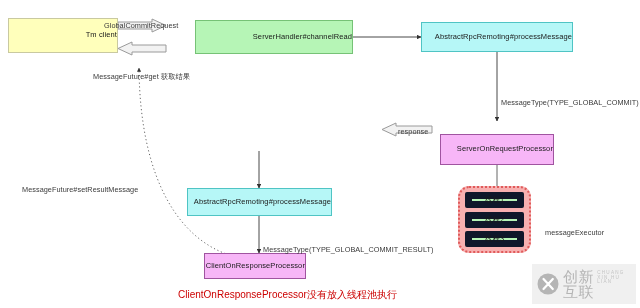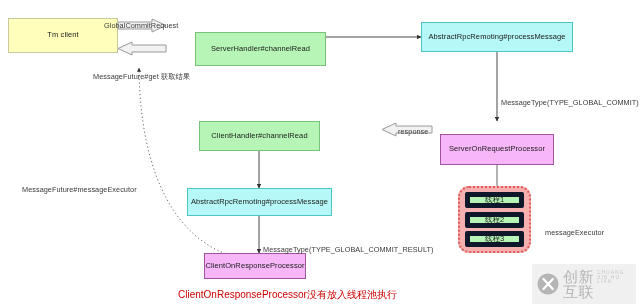--- a/index.html
+++ b/index.html
@@ -13,21 +13,21 @@
     height: 308px;
     background: #ffffff;
     font-family: "Liberation Sans", "DejaVu Sans", sans-serif;
     overflow: hidden;
   }
   .node {
     position: absolute;
     box-sizing: border-box;
     display: flex;
     align-items: center;
-    justify-content: center;
+    justify-content: flex-end;
     font-size: 7.5px;
     line-height: 1.1;
     color: #1a1a1a;
     text-align: center;
     letter-spacing: 0.1px;
     white-space: nowrap;
   }
   .node-yellow {
     background: #ffffbb;
     border: 1px solid #c9c9a0;
@@ -51,21 +51,21 @@
     border: 2px dotted #e05a5a;
     border-radius: 11px;
     padding: 4px 5px;
     display: flex;
     flex-direction: column;
     justify-content: space-between;
   }
   .thread {
     box-sizing: border-box;
     background: #b6f5b6;
-    border: 5px solid #0f172a;
+    border: 7px solid #0f172a;
     border-radius: 2px;
     height: 16px;
     display: flex;
     align-items: center;
     justify-content: center;
     font-size: 7.5px;
     color: #1a1a1a;
   }
   .label {
     position: absolute;
@@ -164,35 +164,32 @@
 
     <line x1="259" y1="216" x2="259" y2="253" stroke="#333333" stroke-width="0.9" marker-end="url(#arrow-solid)"></line>
 
     <path d="M 240 258 C 180 245 140 180 139 68" fill="none" stroke="#555555" stroke-width="0.9" stroke-dasharray="1.2 2.6" marker-end="url(#arrow-dot)"></path>
   </svg>
 
   <div class="node node-yellow" style="left:8px; top:18px; width:110px; height:35px;">
     <span>Tm client</span>
   </div>
 
-  <div class="node node-green" style="left:195px; top:32px; width:131px; height:34px;">
+  <div class="node node-green" style="left:195px; top:20px; width:158px; height:34px;">
     <span>ServerHandler#channelRead</span>
   </div>
 
   <div class="node node-cyan" style="left:421px; top:22px; width:152px; height:30px;">
     <span>AbstractRpcRemoting#processMessage</span>
   </div>
 
   <div class="node node-pink" style="left:440px; top:134px; width:114px; height:31px;">
     <span>ServerOnRequestProcessor</span>
   </div>
 
-  <div class="node node-green" style="left:199px; top:121px; width:121px; height:30px;">
-    <span>ClientHandler#channelRead</span>
-  </div>
 
   <div class="node node-cyan" style="left:187px; top:188px; width:145px; height:28px;">
     <span>AbstractRpcRemoting#processMessage</span>
   </div>
 
   <div class="node node-pink" style="left:204px; top:253px; width:102px; height:26px;">
     <span>ClientOnResponseProcessor</span>
   </div>
 
   <div class="pool" style="left:458px; top:186px; width:73px; height:67px;">
@@ -210,21 +207,21 @@
   <div class="label" style="left:545px; top:212px;">messageExecutor</div>
 
   <div class="label" style="left:104px; top:5px;">GlobalCommitRequest</div>
 
   <div class="label" style="left:93px; top:56px;">MessageFuture#get 获取结果</div>
 
   <div class="label" style="left:501px; top:82px;">MessageType(TYPE_GLOBAL_COMMIT)</div>
 
   <div class="label" style="left:398px; top:111px;">response</div>
 
-  <div class="label" style="left:22px; top:169px;">MessageFuture#messageExecutor</div>
+  <div class="label" style="left:22px; top:169px;">MessageFuture#setResultMessage</div>
 
   <div class="label" style="left:263px; top:229px;">MessageType(TYPE_GLOBAL_COMMIT_RESULT)</div>
 
   <div class="label-red" style="left:178px; top:288px;">ClientOnResponseProcessor没有放入线程池执行</div>
 
   <div class="watermark">
     <svg class="wm-logo" viewBox="0 0 24 24">
       <circle cx="12" cy="12" r="10.5" fill="#b5b5b5"></circle>
       <path d="M 12 2.2 A 9.8 9.8 0 0 0 12 21.8 A 13 13 0 0 1 12 2.2 Z" fill="#ffffff" opacity="0"></path>
       <path d="M 7.5 7 L 12.2 12 L 7.5 17 M 16.8 7 L 12.2 12 L 16.8 17" stroke="#ffffff" stroke-width="2.2" fill="none" stroke-linecap="round"></path>

